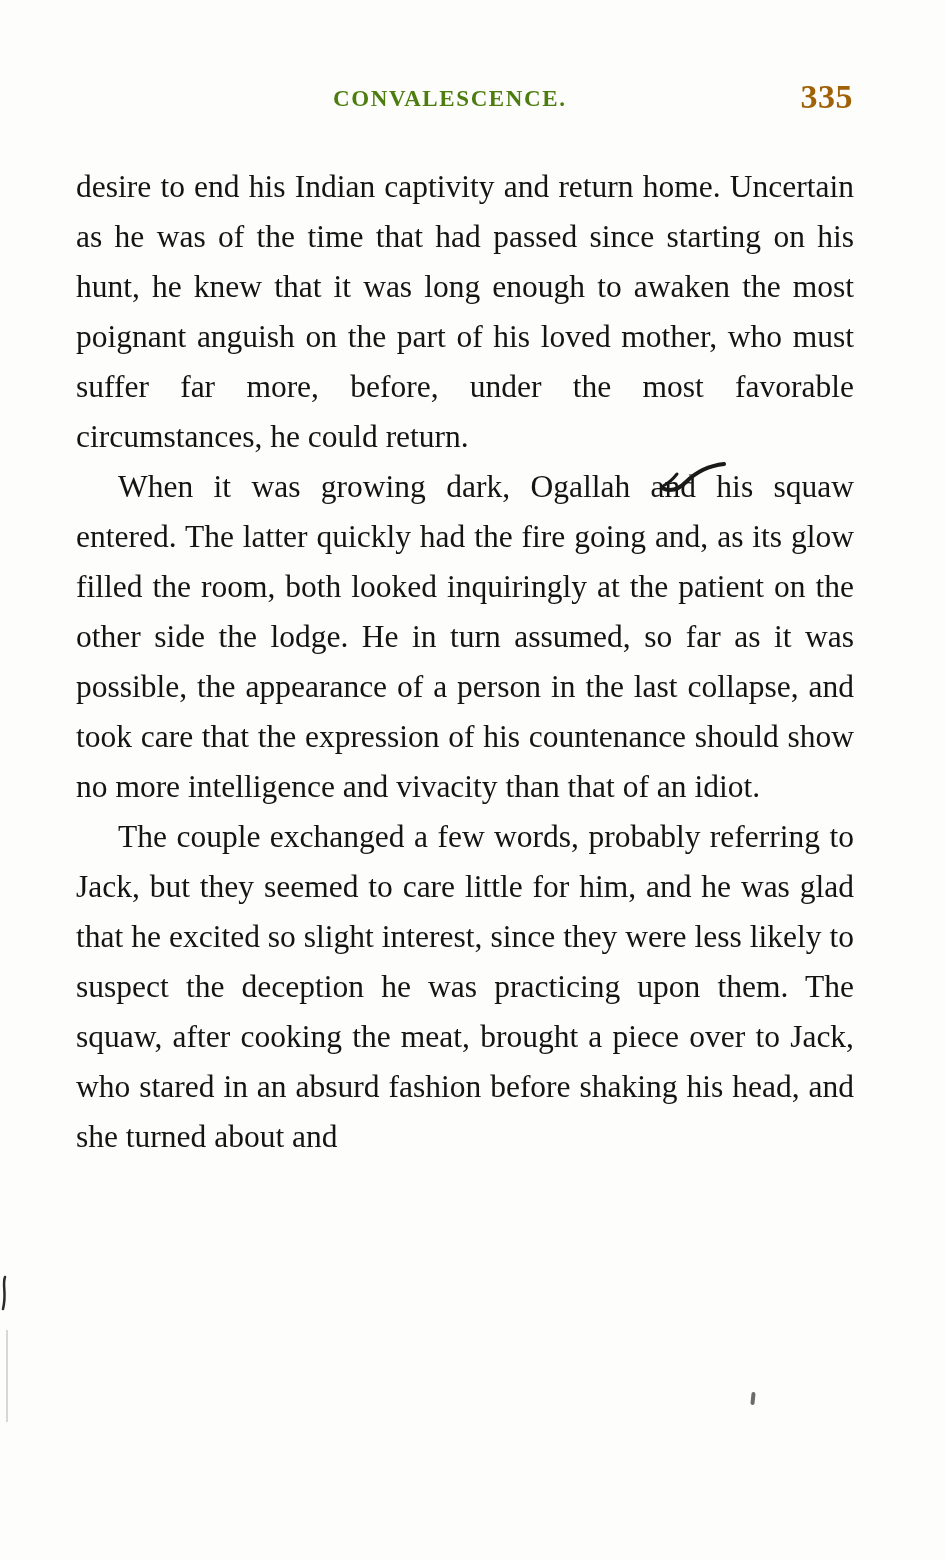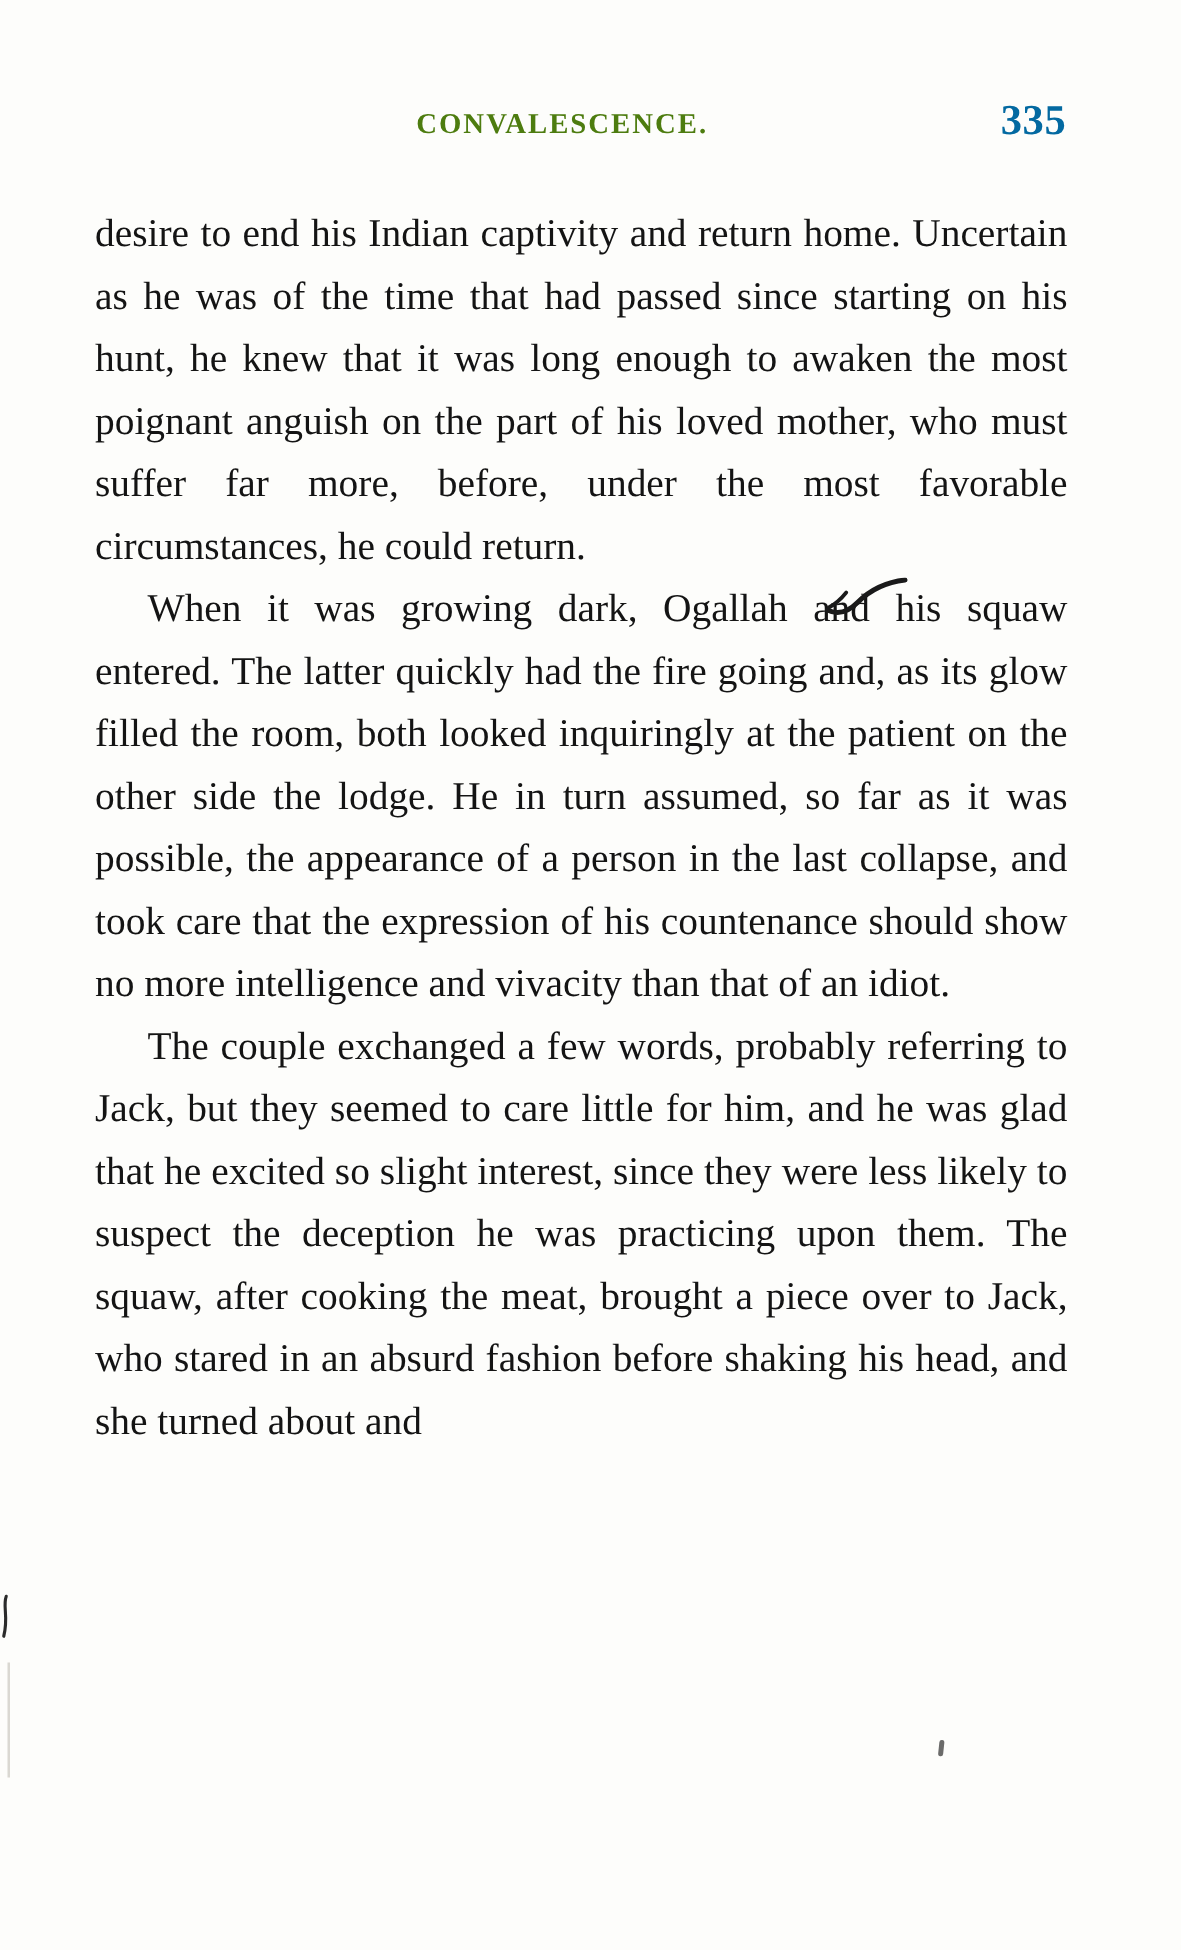--- a/index.html
+++ b/index.html
@@ -33,21 +33,21 @@
     font-weight: 700;
     color: #4d7c0f;
   }
   .folio {
     position: absolute;
     right: 0px;
     top: -4px;
     font-family: "Liberation Serif", serif;
     font-size: 34px;
     font-weight: 700;
-    color: #0369a1;
+    color: #a16207;
     letter-spacing: 0.5px;
   }
   .body-text {
     position: absolute;
     top: 162px;
     left: 76px;
     width: 778px;
   }
   .para {
     margin: 0 0 0 0;

